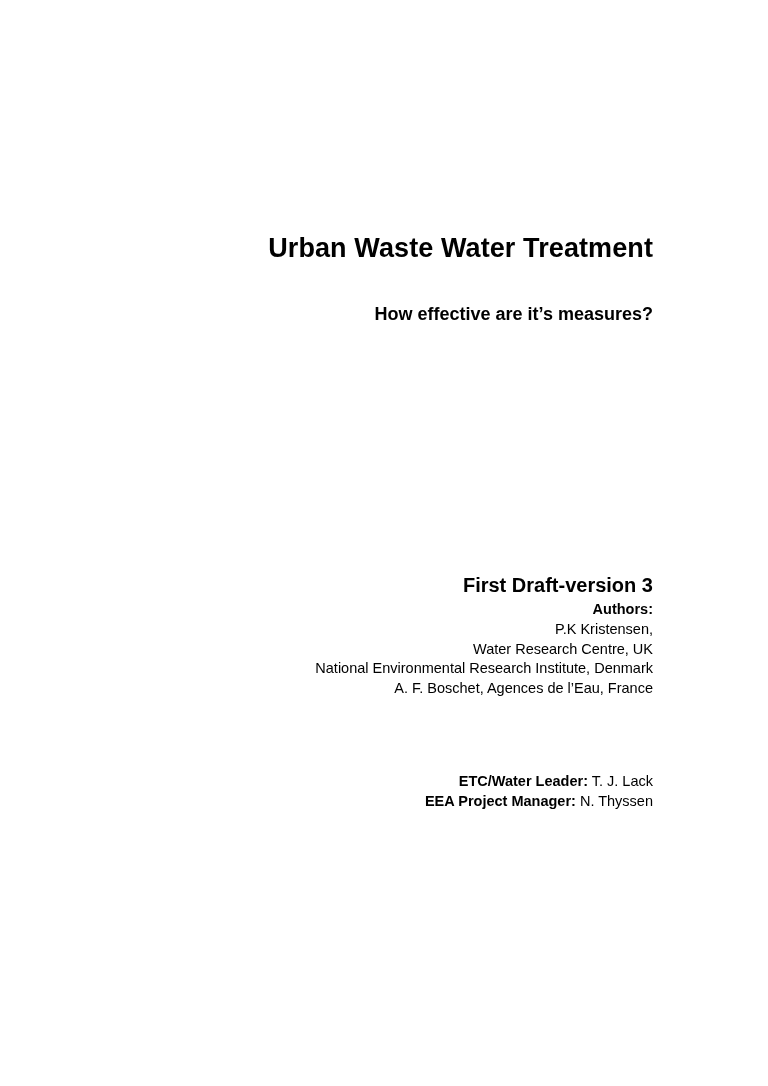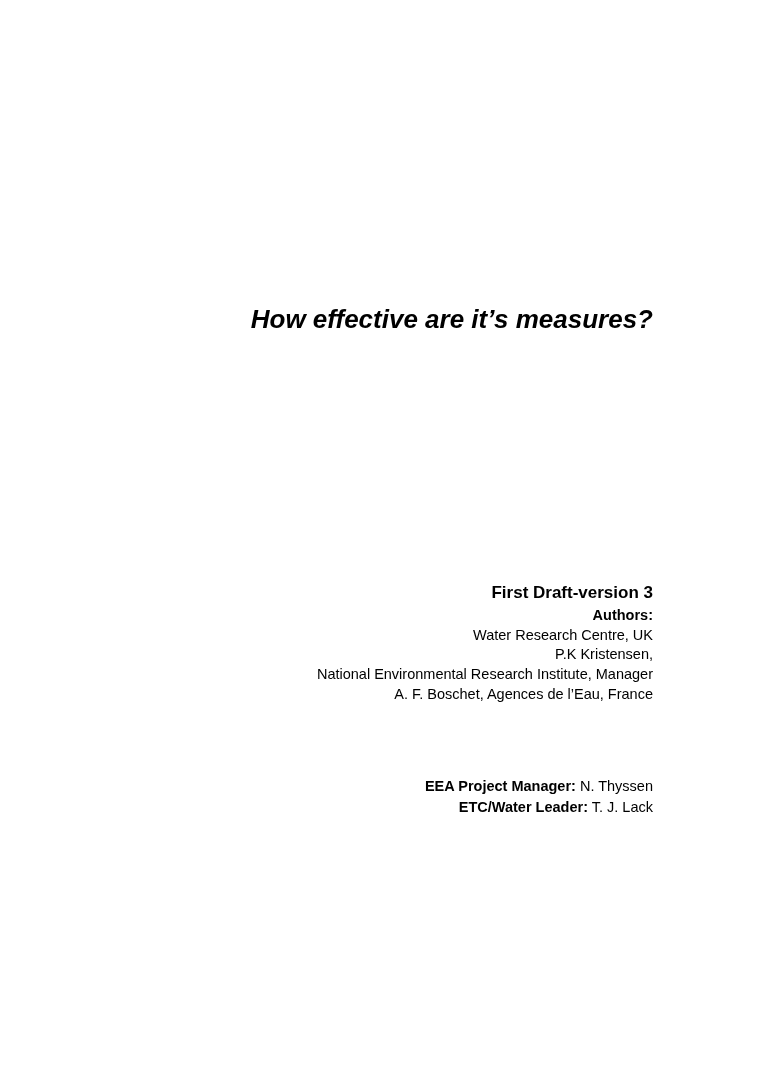--- a/index.html
+++ b/index.html
@@ -27,31 +27,30 @@
     text-align: right;
   }
   .doc-title {
     font-size: 27px;
     font-weight: bold;
     line-height: 1.25;
     letter-spacing: 0.1px;
     margin: 0;
   }
   .doc-subtitle {
-    font-size: 26px;
+    font-size: 18px;
     font-weight: bold;
     margin: 0;
     margin-top: 37px;
     line-height: 1.25;
-    font-style: italic;
   }
   .version-block {
     margin-top: 246px;
     text-align: right;
-    font-size: 17px;
+    font-size: 20px;
     font-weight: bold;
     line-height: 1.45;
   }
   .authors-block {
     text-align: right;
     font-size: 14.5px;
     line-height: 1.36;
   }
   .authors-heading {
     font-weight: bold;
@@ -66,39 +65,39 @@
     font-weight: bold;
   }
 </style>
 </head>
 <body>
 
 <div class="page">
 
   <div class="title-block">
     <h1 class="doc-title">
-      <br>
+      <span>Urban Waste Water Treatment</span><br>
     </h1>
     <h2 class="doc-subtitle">How effective are it’s measures?</h2>
   </div>
 
   <div class="version-block">
     <div>First Draft-version 3</div>
   </div>
 
   <div class="authors-block">
     <div class="authors-heading">Authors:</div>
+    <div>P.K Kristensen,</div>
     <div>Water Research Centre, UK</div>
-    <div>P.K Kristensen,</div>
-    <div>National Environmental Research Institute, Manager</div>
+    <div>National Environmental Research Institute, Denmark</div>
     <div>A. F. Boschet, Agences de l’Eau, France</div>
   </div>
 
   <div class="roles-block">
     <div>
-      <span class="role-label">EEA Project Manager:</span><span> N. Thyssen</span>
+      <span class="role-label">ETC/Water Leader:</span><span> T. J. Lack</span>
     </div>
     <div>
-      <span class="role-label">ETC/Water Leader:</span><span> T. J. Lack</span>
+      <span class="role-label">EEA Project Manager:</span><span> N. Thyssen</span>
     </div>
   </div>
 
 </div>
 
 </body></html>

